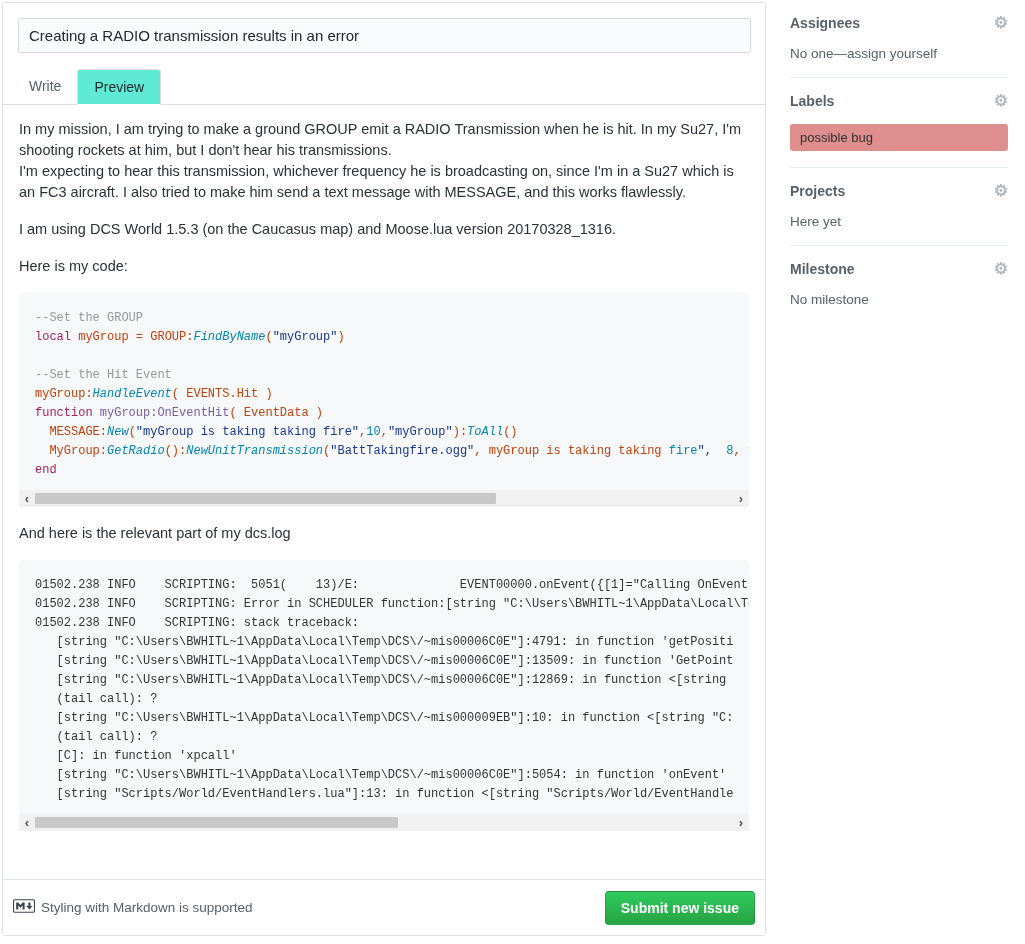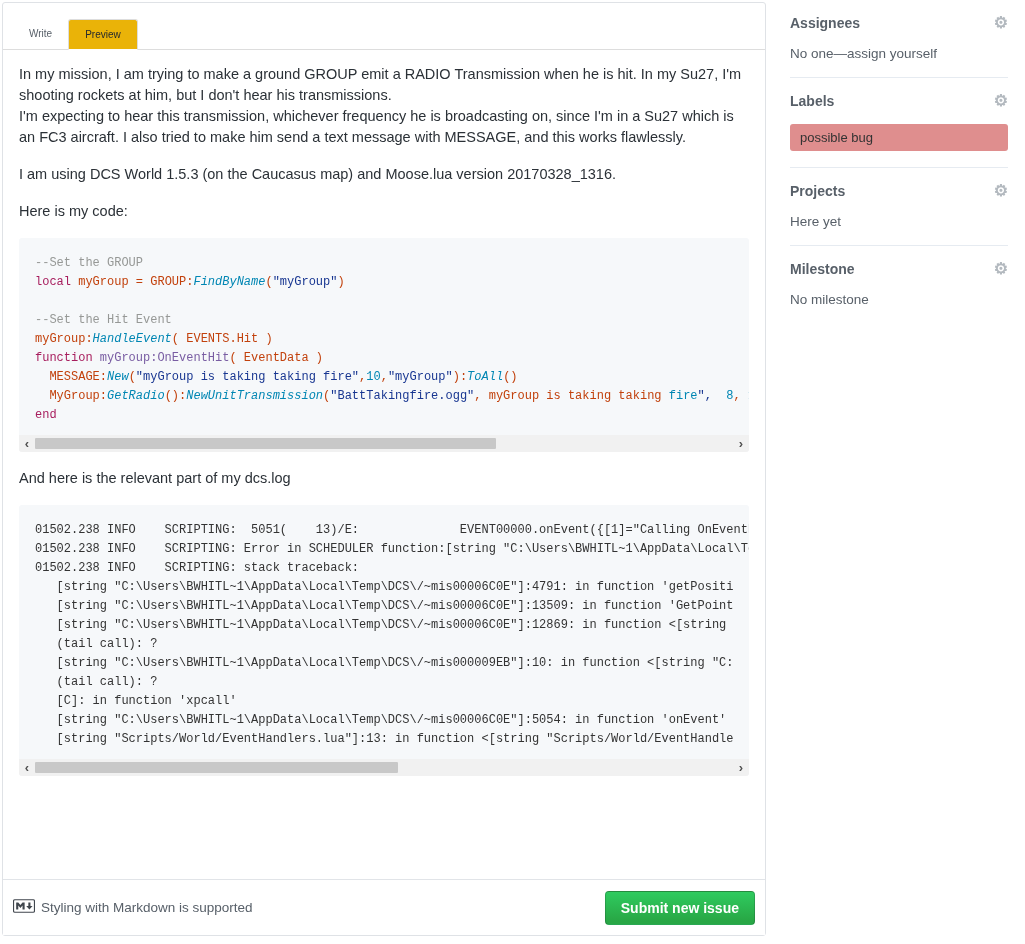--- a/index.html
+++ b/index.html
@@ -8,22 +8,22 @@
   .page { position:relative; width:1025px; height:944px; overflow:hidden; background:#fff; }
 
   
   .issue-box { position:absolute; left:2px; top:2px; width:764px; height:934px;
                background:#fff; border:1px solid #dfe2e6; border-radius:3px; }
   .title-input { display:block; margin:15px 15px 0 15px; width:733px; height:35px;
                  border:1px solid #d6d9dc; border-radius:3px; background:#fafbfc;
                  padding:0 10px; font-family:"Liberation Sans",sans-serif;
                  font-size:15px; color:#24292e; outline:none; }
   .tab-nav { margin-top:16px; padding-left:10px; border-bottom:1px solid #dddddd; display:flex; }
-  .tab { padding:9px 16px; font-size:10px; color:#586069; cursor:pointer; margin-bottom:-1px; }
-  .tab.active { background:#eab308; color:#24292e; border:1px solid #dddddd; border-bottom-color:#fff;
+  .tab { padding:9px 16px; font-size:14px; color:#586069; cursor:pointer; margin-bottom:-1px; }
+  .tab.active { background:#5eead4; color:#24292e; border:1px solid #dddddd; border-bottom-color:#fff;
                 border-radius:3px 3px 0 0; }
 
   .preview-body { padding:14px 16px 0 16px; font-size:14.5px; line-height:21px; color:#2b3137; }
   .preview-body p { margin:0 0 16px 0; white-space:pre-wrap; }
 
   
   .block { background:#f6f8fa; border-radius:3px; margin:0 0 16px 0; overflow:hidden; }
   .block pre { margin:0; padding:16px 16px 10px 16px; font-family:"Liberation Mono","DejaVu Sans Mono",monospace;
                font-size:12px; line-height:19px; color:#333; white-space:pre; overflow:hidden; }
   .tok-c { color:#969896; } .tok-k { color:#a71d5d; } .tok-f { color:#0086b3;font-style:italic; }
@@ -55,20 +55,21 @@
   .sb-empty { margin-top:15px; font-size:13.5px; color:#586069; }
   .label-chip { margin-top:15px; height:27px; line-height:27px; padding:0 10px;
                 border-radius:3px; font-size:13px; color:#333; cursor:pointer; }
 </style>
 </head>
 <body>
 
 <div class="page">
 
   <div class="issue-box">
+    <input class="title-input" type="text" value="Creating a RADIO transmission results in an error" style="">
 
     <div class="tab-nav">
       <div class="tab">Write</div>
       <div class="tab active">Preview</div>
     </div>
 
     <div class="preview-body">
       <p>In my mission, I am trying to make a ground GROUP emit a RADIO Transmission when he is hit. In my Su27, I'm shooting rockets at him, but I don't hear his transmissions.
 I'm expecting to hear this transmission, whichever frequency he is broadcasting on, since I'm in a Su27 which is an FC3 aircraft. I also tried to make him send a text message with MESSAGE, and this works flawlessly.</p>
       <p>I am using DCS World 1.5.3 (on the Caucasus map) and Moose.lua version 20170328_1316.</p>

